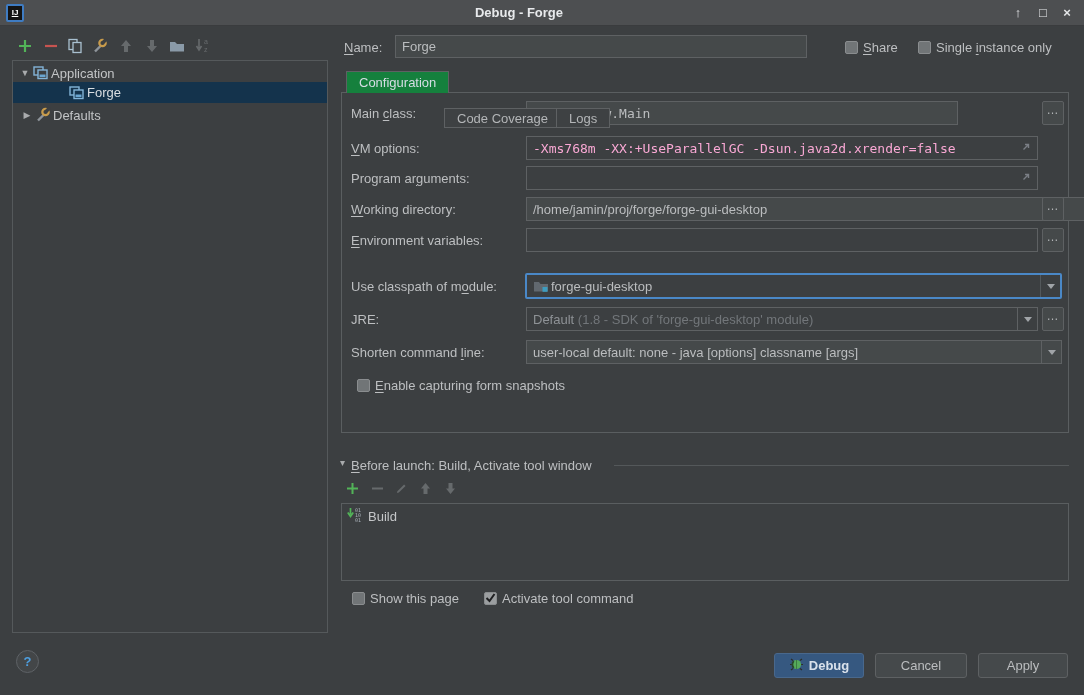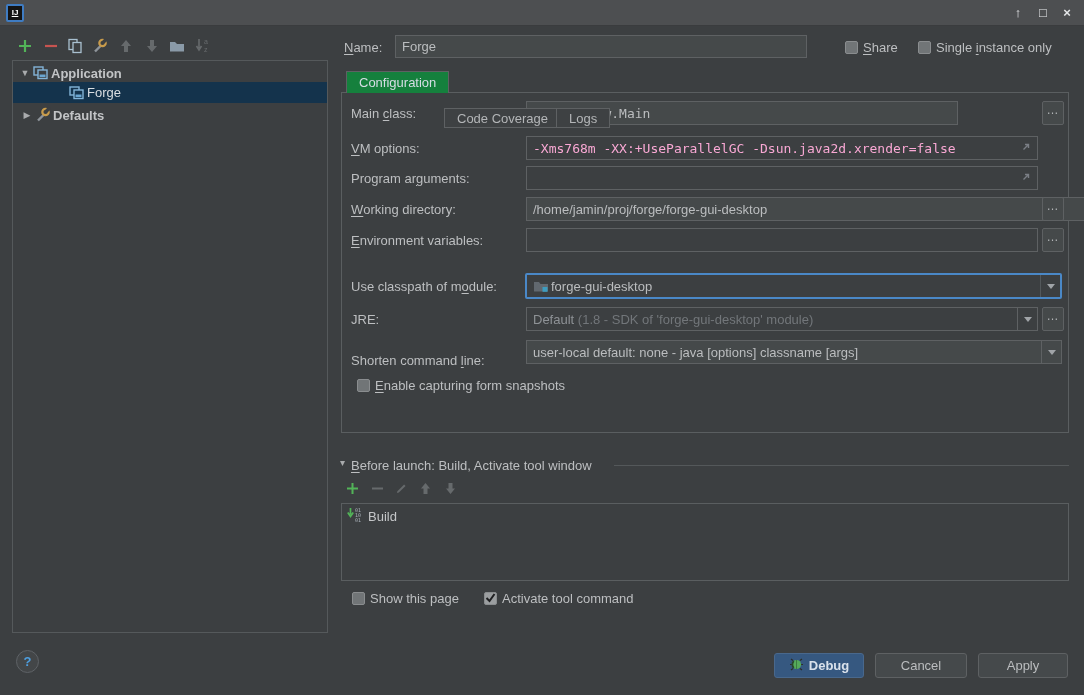--- a/index.html
+++ b/index.html
@@ -18,21 +18,21 @@
   .wctl { top:3px; width:20px; height:20px; color:#E4E6E8; font-size:13px; font-weight:bold; text-align:center; line-height:20px; cursor:default; }
 
   
   .sb-tool { top:38px; width:18px; height:18px; display:flex; align-items:center; justify-content:center; }
   .dis { opacity:.45; }
   .tree-panel { left:12px; top:60px; width:316px; height:573px; border:1px solid #55595B; background:#3C3F41; }
   .trow { position:absolute; left:0; width:314px; height:20px; display:flex; align-items:center; }
   .trow.sel { background:#14334C; }
   .tw { display:inline-flex; align-items:center; justify-content:center; }
   .tri-glyph { font-size:9px; color:#A9ABAD; }
-  .tree-bold { font-weight:bold; color:#C2C4C6; }
+  .tree-bold { font-weight:normal; color:#C2C4C6; }
   .tree-sel-label { color:#DADee2; }
 
   
   .tf { background:#45494A; border:1px solid #5E6163; color:#BBBDBF; font-size:13px; padding:0 6px; outline:none; }
   .tf.darkbg { background:#3C3F41; color:#f9a8d4; }
   .cb { width:13px; height:13px; background:#717577; border:1px solid #8A8D8F; border-radius:2px; display:inline-flex; align-items:center; justify-content:center; }
   .cb.checked { background:#9B9EA0; }
   .cblabel { color:#BBBDBF; }
 
   
@@ -66,20 +66,21 @@
   .help { left:16px; top:650px; width:23px; height:23px; border-radius:50%; background:#434648; border:1px solid #5E6266;
           color:#4E9FE0; font-weight:bold; font-size:13px; display:flex; align-items:center; justify-content:center; }
 </style>
 </head>
 <body>
 
 <div id="app">
 
   <div class="abs titlebar">
     <div class="abs logo">IJ</div>
+    <div class="abs wtitle">Debug - Forge</div>
     <div class="abs wctl" style="left:1008px;">↑</div>
     <div class="abs wctl" style="left:1033px;">□</div>
     <div class="abs wctl" style="left:1057px;">×</div>
   </div>
 
   <span class="abs sb-tool" style="left:16px;">
     <span>
       <svg width="14" height="14">
           <path d="M7 1 V13 M1 7 H13" stroke="#52B358" stroke-width="2.2" fill="none"></path>
         </svg>
@@ -273,21 +274,21 @@
         <span>Default</span> <span style="color:#72767A;">(1.8 - SDK of 'forge-gui-desktop' module)</span>
       </span>
       <span class="cbtn">
           <span class="tri"></span>
         </span>
     </div>
     <button class="bbtn" style="left:700px; top:214px;">
         <span>…</span>
       </button>
 
-    <div class="lbl" style="left:9px; top:260px;">
+    <div class="lbl" style="left:9px; top:252px;">
       <span>Shorten command </span><span class="mn">l</span><span>ine:</span>
     </div>
     <div class="combo" style="left:184px; top:247px; width:536px;">
       <span class="ctext">user-local default: none - java [options] classname [args]</span>
       <span class="cbtn">
           <span class="tri"></span>
         </span>
     </div>
 
     <span class="abs cb" style="left:15px; top:286px;"></span>

